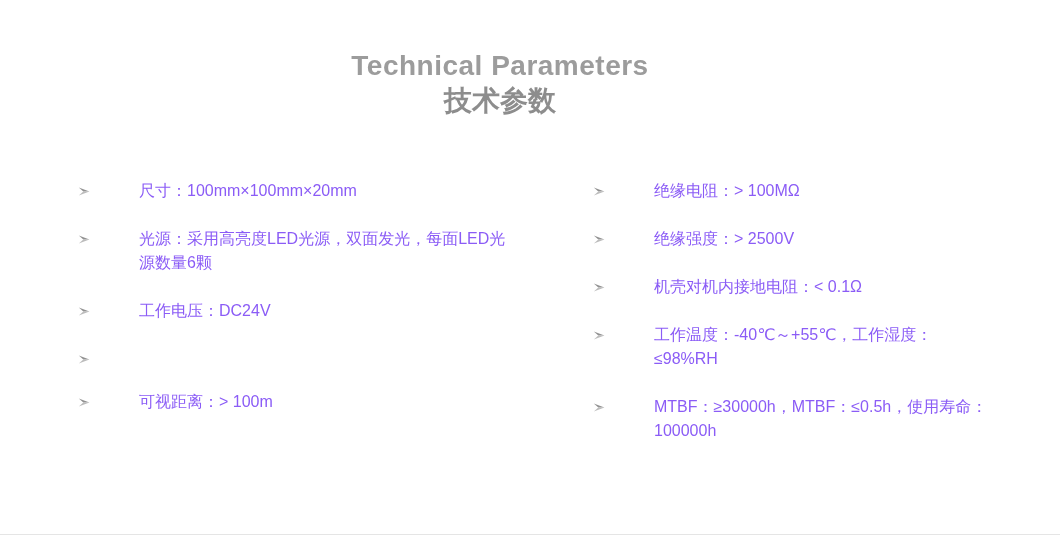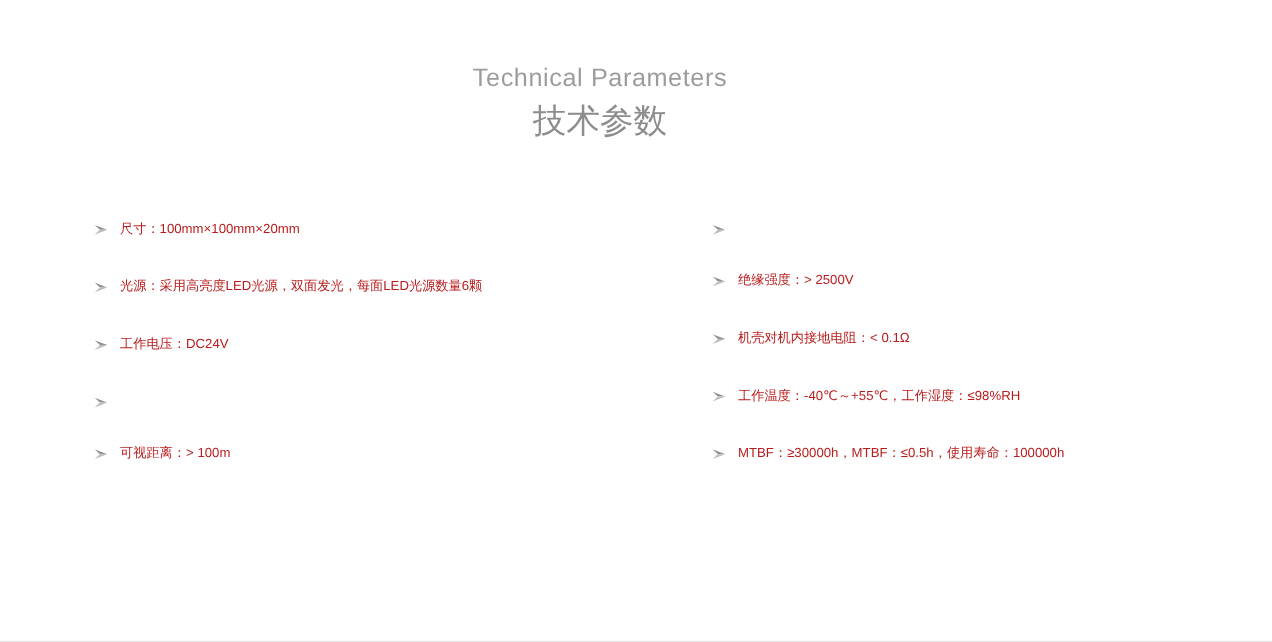--- a/index.html
+++ b/index.html
@@ -18,30 +18,30 @@
   
   .header {
     position: absolute;
     top: 50px;
     left: 0;
     width: 1000px;           
     text-align: center;
   }
   .title-en {
     margin: 0;
-    font-size: 21px;
-    font-weight: 400;
+    font-size: 28px;
+    font-weight: 700;
     letter-spacing: 0.5px;
     color: #9c9c9c;
     line-height: 32px;
   }
   .title-zh {
     margin: 2px 0 0 0;
     font-size: 28px;
-    font-weight: 400;
+    font-weight: 700;
     color: #8d8d8d;
     line-height: 34px;
   }
   
   .col {
     position: absolute;
     top: 179px;
     margin: 0;
     padding: 0;
     list-style: none;
@@ -54,23 +54,24 @@
     margin: 0 0 24px 0;
   }
   .bullet {
     flex: 0 0 13px;
     width: 13px;
     height: 13px;
     margin: 6px 9px 0 0;
   }
   .bullet svg { display: block; }
   .spec-text {
-    font-size: 11px;
+    font-size: 16px;
     line-height: 24px;
-    color: #b91c1c;
+    color: #8b5cf6;
+    margin-left: 39px;
   }
   .col-left  .spec-text { max-width: 405px; }
   .col-right .spec-text { max-width: 377px; }
   
   .bottom-divider {
     position: absolute;
     left: 0;
     bottom: 0;
     width: 100%;
     height: 1px;
@@ -135,20 +136,21 @@
   </ul>
 
   <ul class="col col-right">
     <li class="spec-item">
       <span class="bullet">
         <svg width="13" height="13" viewBox="0 0 16 16">
             <polygon points="1,3 14,8 6.5,8" fill="#919191"></polygon>
             <polygon points="6.5,8 14,8 1,13" fill="#bcbcbc"></polygon>
           </svg>
       </span>
+      <span class="spec-text">绝缘电阻：&gt; 100MΩ</span>
     </li>
     <li class="spec-item">
       <span class="bullet">
         <svg width="13" height="13" viewBox="0 0 16 16">
             <polygon points="1,3 14,8 6.5,8" fill="#919191"></polygon>
             <polygon points="6.5,8 14,8 1,13" fill="#bcbcbc"></polygon>
           </svg>
       </span>
       <span class="spec-text">绝缘强度：&gt; 2500V</span>
     </li>

